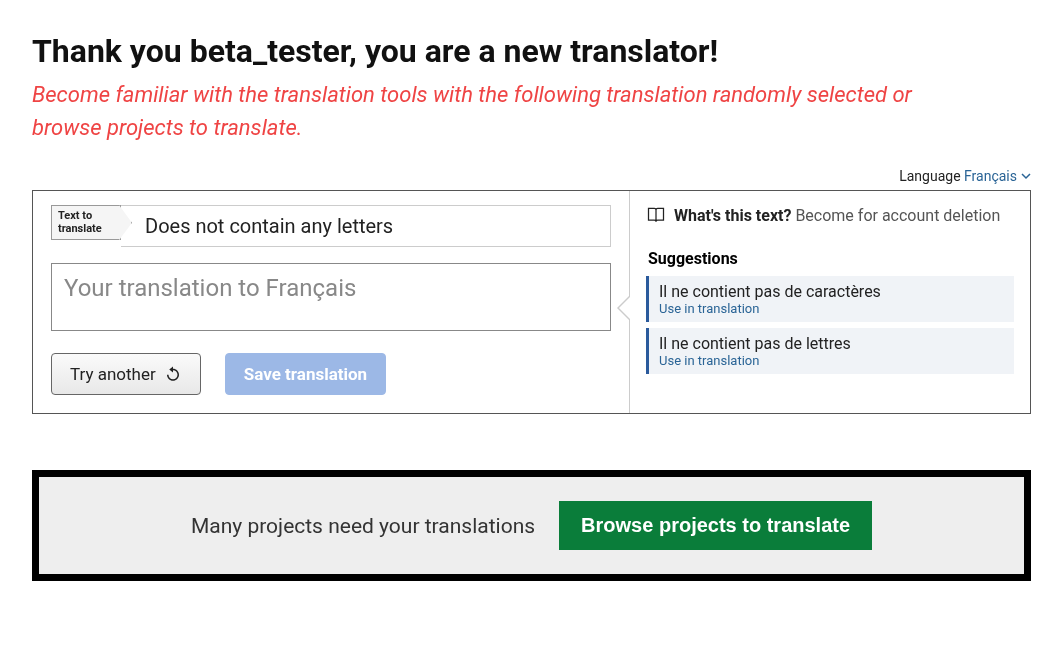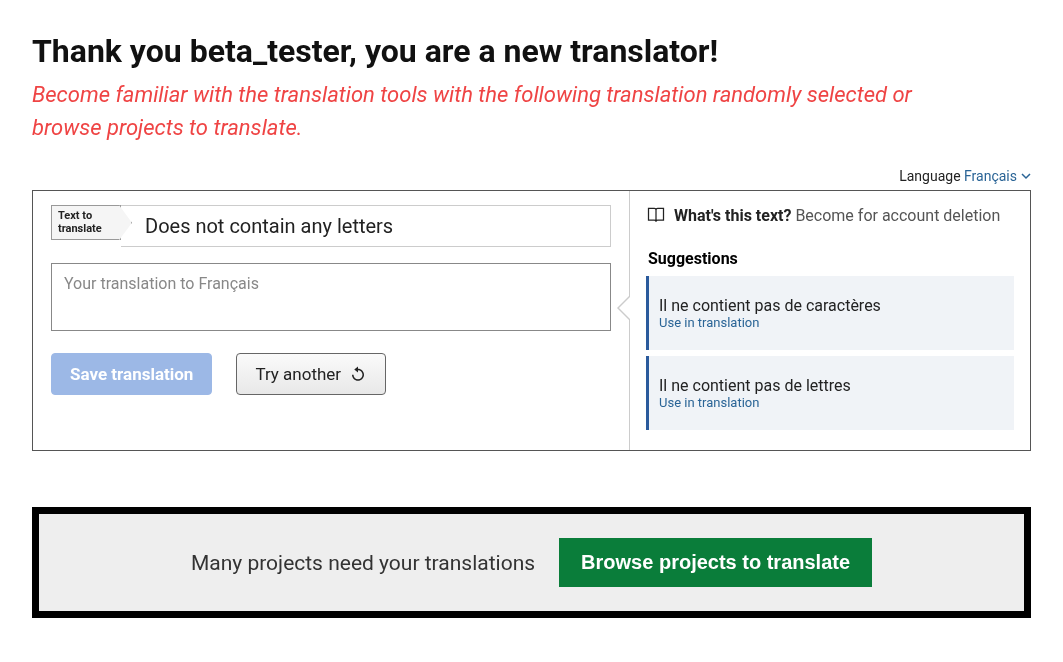--- a/index.html
+++ b/index.html
@@ -100,21 +100,21 @@
       font-size: 20px;
       color: #222;
       background: #fff;
       display: flex;
       align-items: center;
     }
     .translation-input {
       width: 100%;
       border: 1.5px solid #888;
       padding: 10px 12px;
-      font-size: 16px;
+      font-size: 24px;
       color: #333;
       font-family: inherit;
       resize: none;
       height: 68px;
     }
     .translation-input::placeholder {
       color: #888;
     }
     .button-row {
       display: flex;
@@ -194,21 +194,21 @@
     }
     .suggestions-heading {
       font-size: 16px;
       font-weight: 700;
       margin-bottom: 8px;
       margin-left: 2px;
     }
     .suggestion-item {
       background: #f0f3f7;
       border-left: 3px solid #2a5a9c;
-      padding: 20px 10px;
+      padding: 6px 10px;
       margin-bottom: 6px;
     }
     .suggestion-text {
       font-size: 16px;
       color: #222;
     }
     .suggestion-action {
       font-size: 13px;
       color: #2a6496;
       cursor: pointer;
@@ -260,27 +260,27 @@
     <div class="text-to-translate-row">
       <div class="arrow-wrap">
         <div class="label-tag">Text to translate</div>
       </div>
       <div class="source-text-box">Does not contain any letters</div>
     </div>
 
     <textarea class="translation-input" placeholder="Your translation to Français" style=""></textarea>
 
     <div class="button-row">
-      <button class="btn btn-save">Save translation</button>
       <button class="btn btn-try">
         <span>Try another</span>
         <svg class="undo-icon" viewBox="0 0 24 24">
           <path d="M12 5V2L7 6l5 4V7c3.31 0 6 2.69 6 6s-2.69 6-6 6-6-2.69-6-6H4c0 4.42 3.58 8 8 8s8-3.58 8-8-3.58-8-8-8z" fill="#222"></path>
         </svg>
       </button>
+      <button class="btn btn-save">Save translation</button>
     </div>
   </div>
 
   <div class="right-pane">
     <div class="speech-arrow"></div>
 
     <div class="whats-this-row">
       <svg class="book-icon" viewBox="0 0 24 24">
         <path d="M3 4h7a2 2 0 0 1 2 2v14a2 2 0 0 0-2-2H3V4zm18 0h-7a2 2 0 0 0-2 2v14a2 2 0 0 1 2-2h7V4z" fill="none" stroke="#222" stroke-width="1.5"></path>
       </svg>

